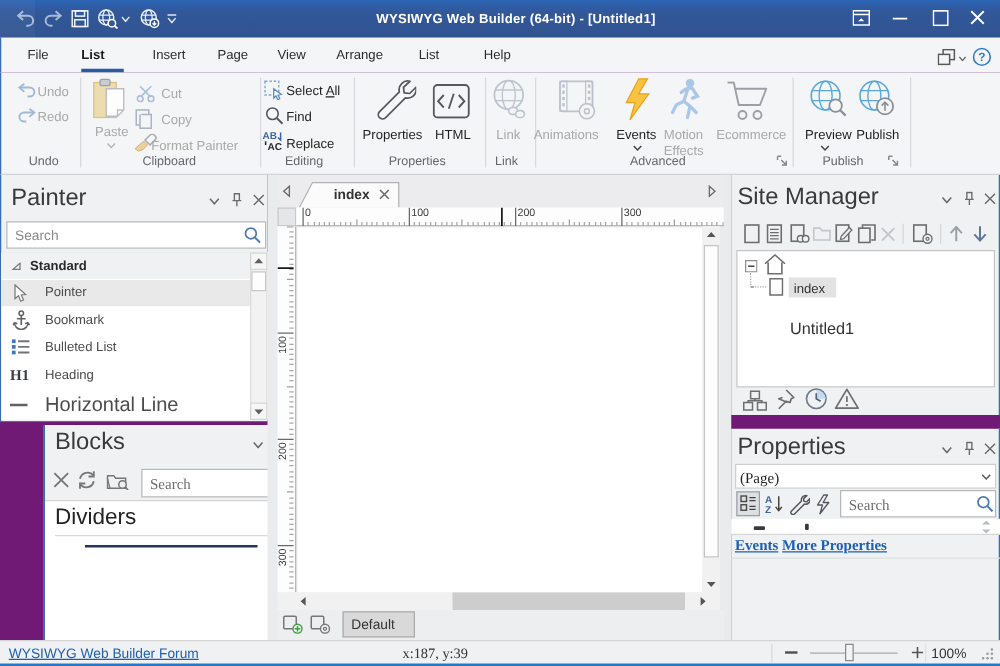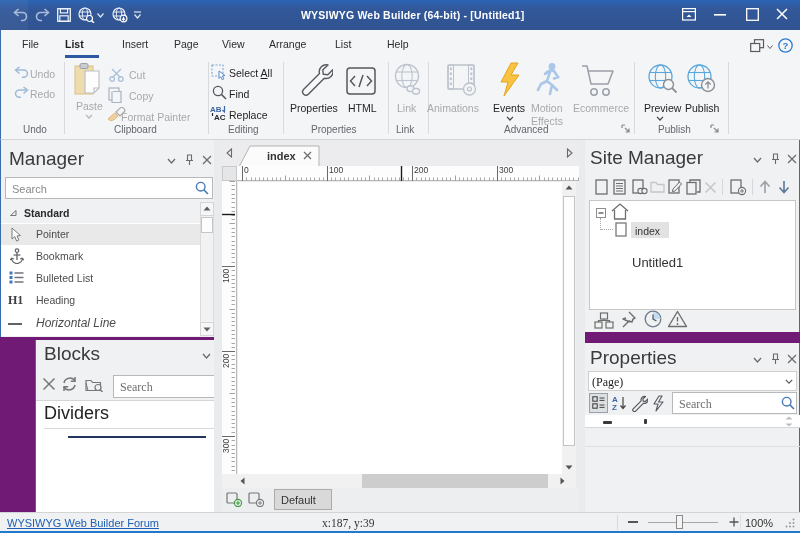--- a/index.html
+++ b/index.html
@@ -278,21 +278,21 @@
  </svg>
  <div class="rtxt" style="left:684px;top:44px;">Publish</div>
  <div class="rlabel" style="left:657px;">Publish</div>
  <svg class="launcher" style="left:709px;" width="9" height="9" viewBox="0 0 9 9">
    <path d="M1 1 h3 M1 1 v3" stroke="#85888d" stroke-width="1.2" fill="none"></path>
    <path d="M4 4 L8 8 M8 4.5 V8 H4.5" stroke="#85888d" stroke-width="1.2" fill="none"></path>
  </svg>
  <div class="rsep" style="left:727px;"></div>
 </div>
 <div class="abs" id="toolbox" style="left:0;top:140px;width:214px;height:197px;background:#eff1f2;border-left:1px solid #3b6cb0;">
- <div class="ptitle" style="left:8px;top:8px;">Manager</div>
+ <div class="ptitle" style="left:8px;top:8px;">Painter</div>
  <svg class="abs" style="left:166px;top:18px" width="9" height="6" viewBox="0 0 9 6">
         <path d="M1 1 L4.5 5 L8 1" fill="none" stroke="#6b6b6b" stroke-width="1.3"></path>
       </svg>
  <svg class="abs" style="left:184px;top:14px" width="9" height="12" viewBox="0 0 9 12">
         <path d="M2.5 1 h4 v5.5 h-4 z M1 6.5 h7 M4.5 6.5 v4.5" fill="none" stroke="#6b6b6b" stroke-width="1.1"></path>
       </svg>
  <svg class="abs" style="left:201px;top:15px" width="10" height="10" viewBox="0 0 10 10">
         <path d="M1 1 L9 9 M9 1 L1 9" stroke="#6b6b6b" stroke-width="1.2"></path>
       </svg>
  <div class="searchbox" style="left:4px;top:37px;width:208px;height:22px;"></div>
@@ -326,21 +326,21 @@
         <rect x="0.5" y="5" width="3" height="3" fill="#3e78c0"></rect>
         <rect x="0.5" y="9.5" width="3" height="3" fill="#3e78c0"></rect>
    <line x1="5.5" y1="2" x2="14.5" y2="2" stroke="#707379" stroke-width="1.5"></line>
    <line x1="5.5" y1="6.5" x2="14.5" y2="6.5" stroke="#707379" stroke-width="1.5"></line>
    <line x1="5.5" y1="11" x2="14.5" y2="11" stroke="#707379" stroke-width="1.5"></line>
  </svg>
  <div class="abs" style="left:35px;top:132px;font-size:10.5px;color:#4c4c4c;">Bulleted List</div>
  <div class="abs serif" style="left:7px;top:153px;font-size:12px;font-weight:700;color:#3a3d42;">H1</div>
  <div class="abs" style="left:35px;top:154px;font-size:10.5px;color:#4c4c4c;">Heading</div>
  <div class="abs" style="left:7px;top:183px;width:14px;height:2px;background:#5f6266;"></div>
- <div class="abs" style="left:35px;top:176px;font-size:12px;color:#4c4c4c;font-style:italic;">Horizontal Line</div>
+ <div class="abs" style="left:35px;top:176px;font-size:16px;color:#4c4c4c;">Horizontal Line</div>
 
  <div class="sb-track" style="left:199px;top:62px;width:14px;height:134px;"></div>
  <div class="sb-btn" style="left:199px;top:62px;width:14px;height:14px;">
         <svg width="12" height="12" viewBox="0 0 12 12">
           <path d="M2.5 7.5 L6 3.5 L9.5 7.5 Z" fill="#606060"></path>
         </svg>
       </div>
  <div class="sb-thumb" style="left:200px;top:77px;width:12px;height:16px;background:#fdfdfd;border:1px solid #c6c6c6;"></div>
  <div class="sb-btn" style="left:199px;top:182px;width:14px;height:14px;">
         <svg width="12" height="12" viewBox="0 0 12 12">
@@ -761,20 +761,21 @@
  </svg>
 
  <div class="abs" style="left:0;top:72px;width:215px;height:13px;background:#fff;border-bottom:1px solid #d6d6d6;"></div>
  <div class="abs" style="left:18px;top:78px;width:9px;height:2.5px;background:#3a3a3a;border-radius:1px;"></div>
  <div class="abs" style="left:59px;top:76px;width:3px;height:5px;background:#3a3a3a;border-radius:1px;"></div>
  <svg class="abs" style="left:199px;top:72px" width="10" height="13" viewBox="0 0 10 13">
    <path d="M1.5 4.5 L5 1.5 L8.5 4.5 Z" fill="#b9bcc0"></path>
    <path d="M1.5 8.5 L5 11.5 L8.5 8.5 Z" fill="#b9bcc0"></path>
  </svg>
 
+ <div class="abs serif" style="left:3px;top:86px;font-size:12px;font-weight:700;"><span class="link">Events</span> <span class="link">More Properties</span></div>
  <div class="abs" style="left:0;top:103px;width:215px;height:1px;background:#dddfe1;"></div>
 </div>
 <div id="statusbar">
  <div class="abs link" style="left:7px;top:4px;font-size:11px;">WYSIWYG Web Builder Forum</div>
  <div class="abs serif" style="left:322px;top:4px;font-size:11.5px;color:#333;">x:187, y:39</div>
  <div class="abs" style="left:617px;top:2px;width:1px;height:15px;background:#d8d8d8;"></div>
  <div class="abs" style="left:740px;top:2px;width:1px;height:15px;background:#e0e0e0;"></div>
  <div class="abs" style="left:628px;top:8px;width:10px;height:1.6px;background:#555;"></div>
  <div class="abs" style="left:648px;top:9px;width:70px;height:1px;background:#a8a8a8;"></div>
  <div class="abs" style="left:676px;top:2px;width:7px;height:14px;background:#f4f4f4;border:1px solid #8a8a8a;"></div>

